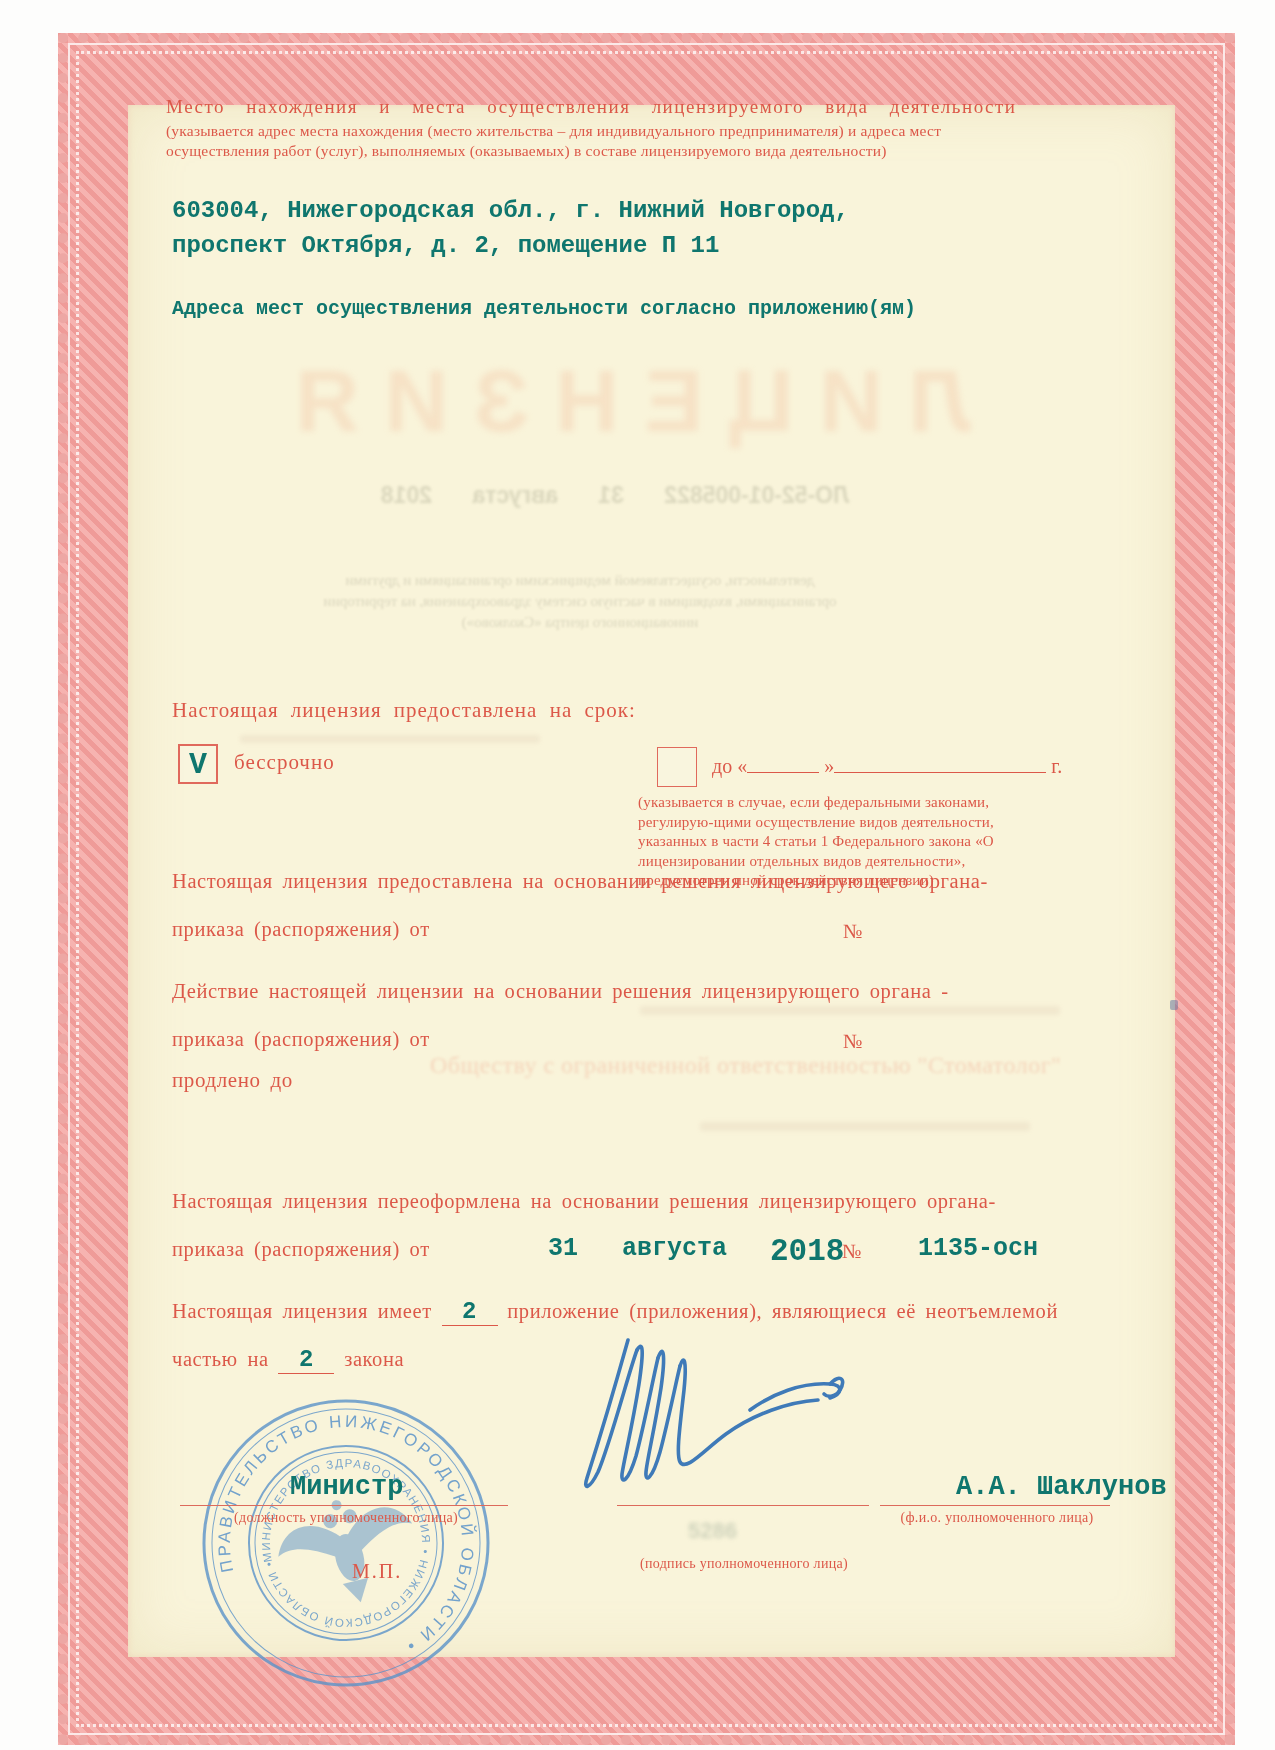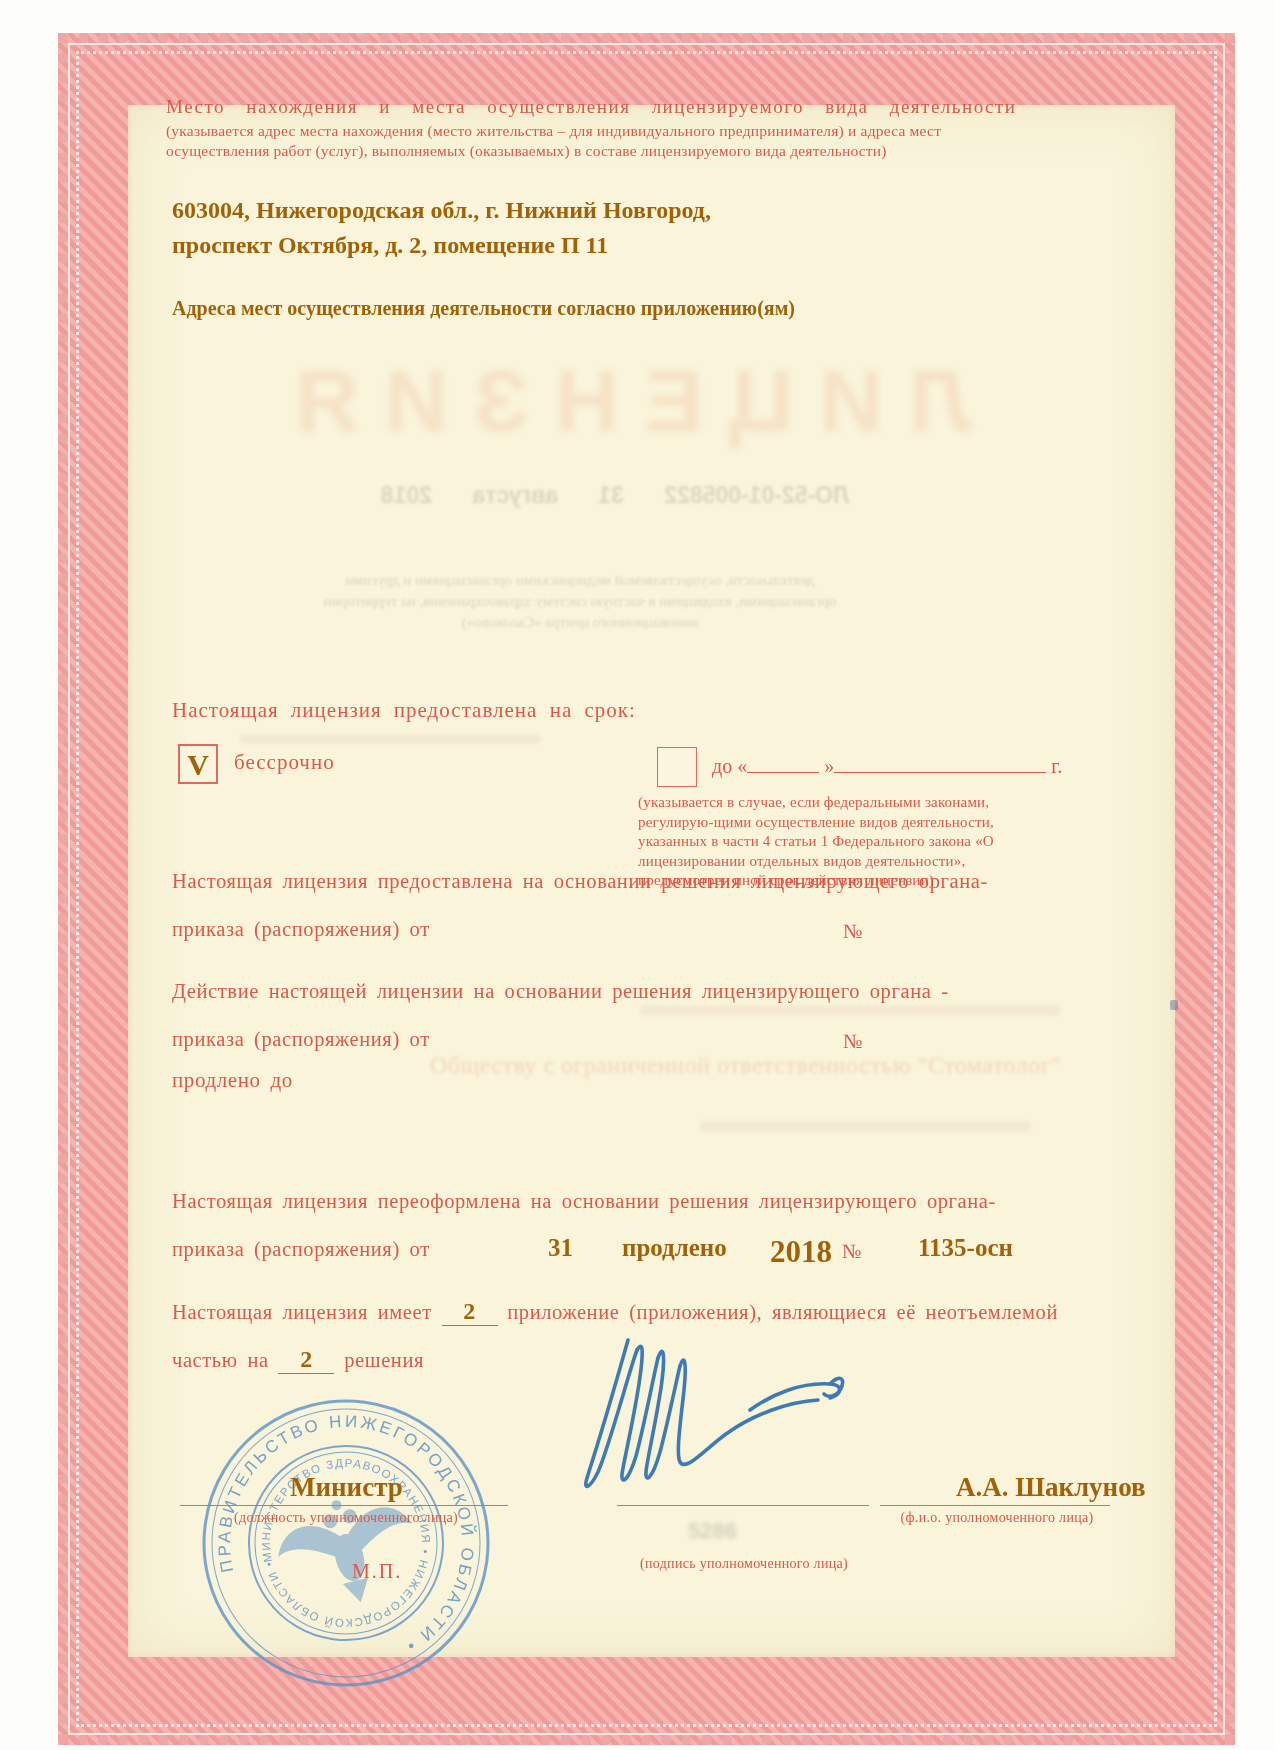--- a/index.html
+++ b/index.html
@@ -23,21 +23,21 @@
     pointer-events:none;
   }
   .sheet {
     position:absolute; left:60px; top:62px; right:50px; bottom:78px;
     background:#f9f4da;
     box-shadow: inset 0 0 55px rgba(205,180,120,.22), inset 0 0 6px rgba(230,150,140,.25);
   }
 
   
   .red  { font-family:"Liberation Serif", serif; color:#dc5849; }
-  .typed{ font-family:Liberation Serif, serif; font-weight:700; color:#a16207; }
+  .typed{ font-family:Liberation Mono, monospace; font-weight:700; color:#0f766e; }
   .blank{ display:inline-block; border-bottom:1.5px solid #dc5849; height:1em; vertical-align:baseline; }
 
   .header-title { font-size:19px; letter-spacing:1.5px; word-spacing:15px; white-space:nowrap; }
   .header-sub   { font-size:15.5px; line-height:19.5px; letter-spacing:.2px; }
   .fine         { font-size:15px; line-height:19.5px; letter-spacing:.2px; }
   .formline     { font-size:20.5px; letter-spacing:.6px; word-spacing:4px; white-space:nowrap; }
 
   .checkbox { box-sizing:border-box; border:2px solid #e0695c; background:rgba(255,255,255,.12); }
 
   .rule { border-top:1.5px solid #dd6a5c; height:0; }
@@ -112,34 +112,34 @@
   <div class="abs red formline" style="left:843px; top:920px;">№</div>
 
   <div class="abs red formline" style="left:172px; top:980px;">Действие настоящей лицензии на основании решения лицензирующего органа -</div>
   <div class="abs red formline" style="left:172px; top:1028px;">приказа (распоряжения)  от</div>
   <div class="abs red formline" style="left:843px; top:1030px;">№</div>
   <div class="abs red formline" style="left:172px; top:1068px; font-size:21px;">продлено до</div>
 
   <div class="abs red formline" style="left:172px; top:1190px;">Настоящая лицензия переоформлена на основании решения лицензирующего органа-</div>
   <div class="abs red formline" style="left:172px; top:1238px;">приказа (распоряжения)  от</div>
   <div class="abs typed" style="left:548px; top:1234px; font-size:25px;">31</div>
-  <div class="abs typed" style="left:622px; top:1234px; font-size:25px;">продлено</div>
+  <div class="abs typed" style="left:622px; top:1234px; font-size:25px;">августа</div>
   <div class="abs typed" style="left:770px; top:1234px; font-size:31px;">2018</div>
   <div class="abs red formline" style="left:842px; top:1240px;">№</div>
   <div class="abs typed" style="left:918px; top:1234px; font-size:25px;">1135-осн</div>
 
   <div class="abs red formline" style="left:172px; top:1298px;">
     <span>Настоящая лицензия имеет</span>
     <span class="blank typed" style="width:56px; text-align:center; font-size:24px; height:auto;">2</span>
     <span>приложение (приложения), являющиеся её неотъемлемой</span>
   </div>
   <div class="abs red formline" style="left:172px; top:1346px;">
     <span>частью на</span>
     <span class="blank typed" style="width:56px; text-align:center; font-size:24px; height:auto;">2</span>
-    <span>решения</span>
+    <span>закона</span>
   </div>
 </div>
 
 <svg class="abs" style="left:193px; top:1390px; z-index:3; transform:rotate(-14deg);" width="306" height="306" viewBox="0 0 306 306">
   <g stroke="#5b93c9" fill="none" opacity="0.8">
     <circle cx="153" cy="153" r="142" stroke-width="3"></circle>
     <circle cx="153" cy="153" r="134" stroke-width="1"></circle>
     <circle cx="153" cy="153" r="97" stroke-width="2"></circle>
     <circle cx="153" cy="153" r="91" stroke-width="1"></circle>
   </g>

